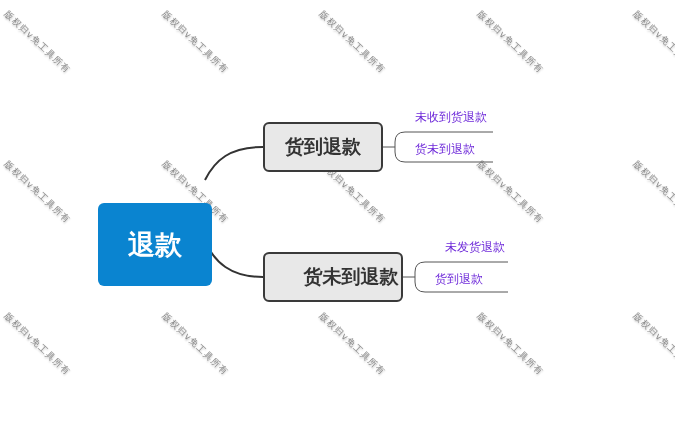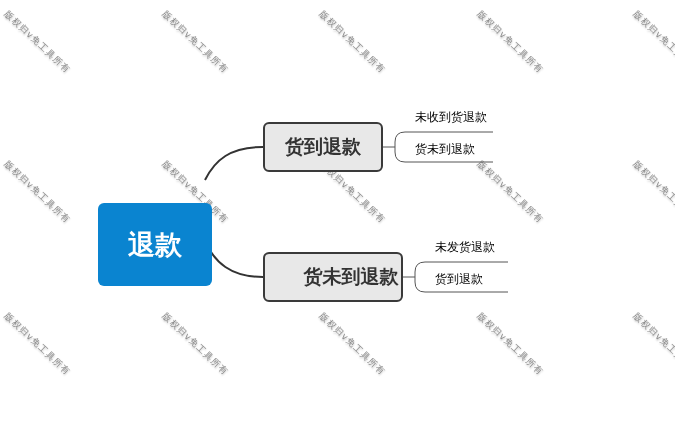--- a/index.html
+++ b/index.html
@@ -9,21 +9,21 @@
         transform-origin:0 0; transform:rotate(43deg); text-shadow:1px 1px 2px #bbb; letter-spacing:1px; }
   svg.links { position:absolute; left:0; top:0; }
   .root { position:absolute; left:98px; top:178px; width:114px; height:83px; background:#0a84d0;
           border-radius:6px; color:#fff; font-weight:bold; font-size:27px; display:flex;
           align-items:center; justify-content:center;margin-top:25px; }
   .branch { position:absolute; background:#e8e8e8; border:2px solid #3a3a3a; border-radius:6px;
             color:#333; font-weight:bold; font-size:19px; display:flex; align-items:center;
             justify-content:center; box-sizing:border-box; }
   .b1 { left:263px; top:122px; width:120px; height:50px; }
   .b2 { left:263px; top:252px; width:140px; height:50px;padding-left:36px; }
-  .leaf { position:absolute; font-size:12px; color:#000000; white-space:nowrap; }
+  .leaf { position:absolute; font-size:12px; color:#6d28d9; white-space:nowrap; }
 </style>
 </head>
 <body>
 
 <div>
   <div class="wm" style="left:10px;top:8px">版权归v免工具所有</div>
   <div class="wm" style="left:168px;top:8px">版权归v免工具所有</div>
   <div class="wm" style="left:325px;top:8px">版权归v免工具所有</div>
   <div class="wm" style="left:483px;top:8px">版权归v免工具所有</div>
   <div class="wm" style="left:639px;top:8px">版权归v免工具所有</div>
@@ -52,14 +52,14 @@
   </g>
 </svg>
 
 <div class="root">退款</div>
 
 <div class="branch b1">货到退款</div>
 <div class="branch b2">货未到退款</div>
 
 <div class="leaf" style="left:415px;top:109px">未收到货退款</div>
 <div class="leaf" style="left:415px;top:141px">货未到退款</div>
-<div class="leaf" style="left:435px;top:239px">未发货退款</div>
+<div class="leaf" style="left:445px;top:239px">未发货退款</div>
 <div class="leaf" style="left:435px;top:271px">货到退款</div>
 
 </body></html>

